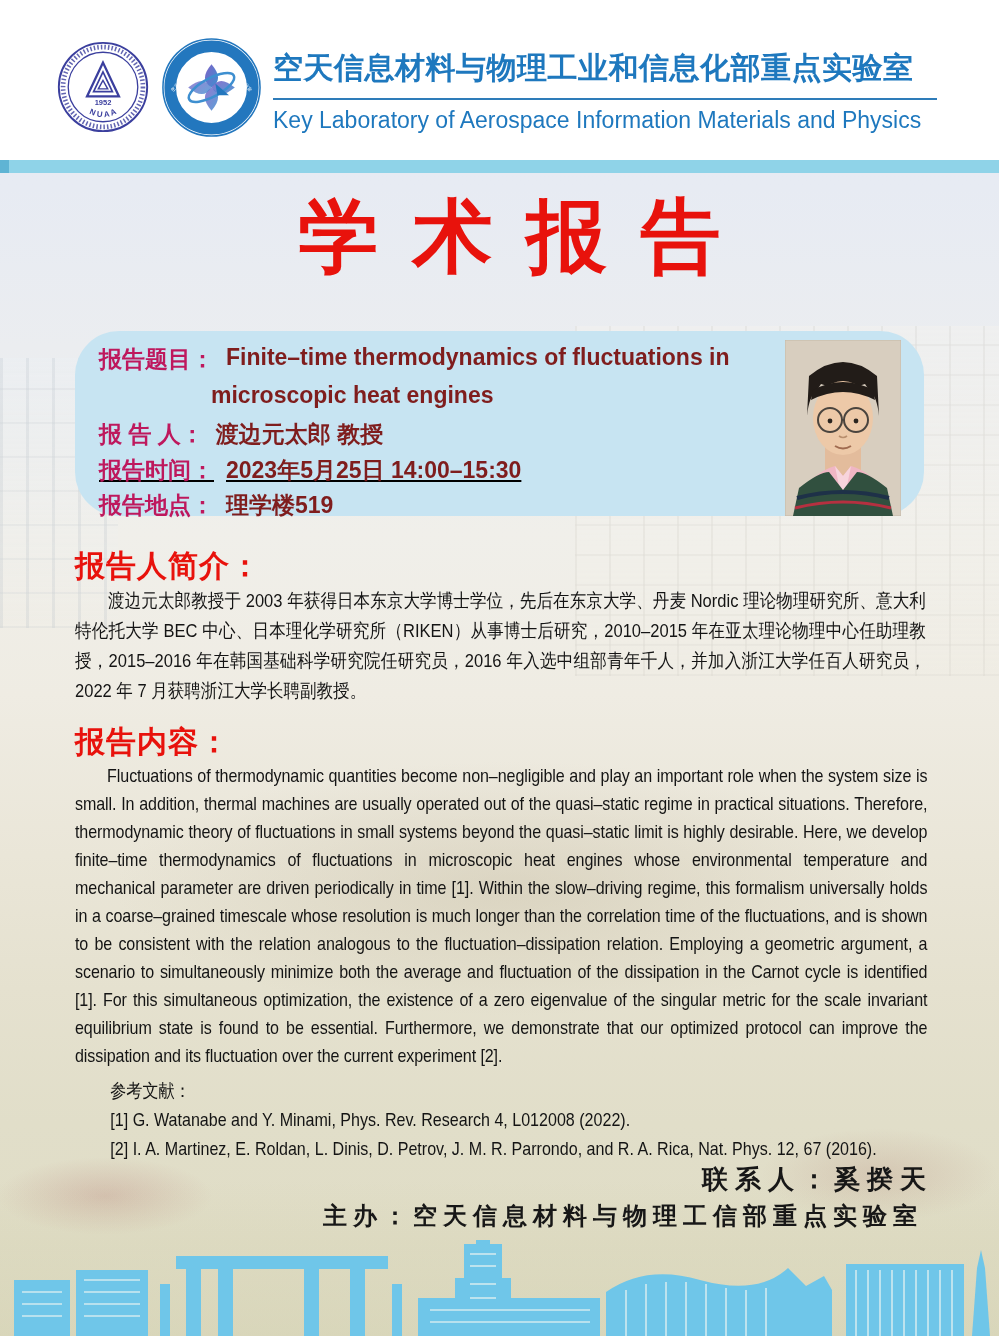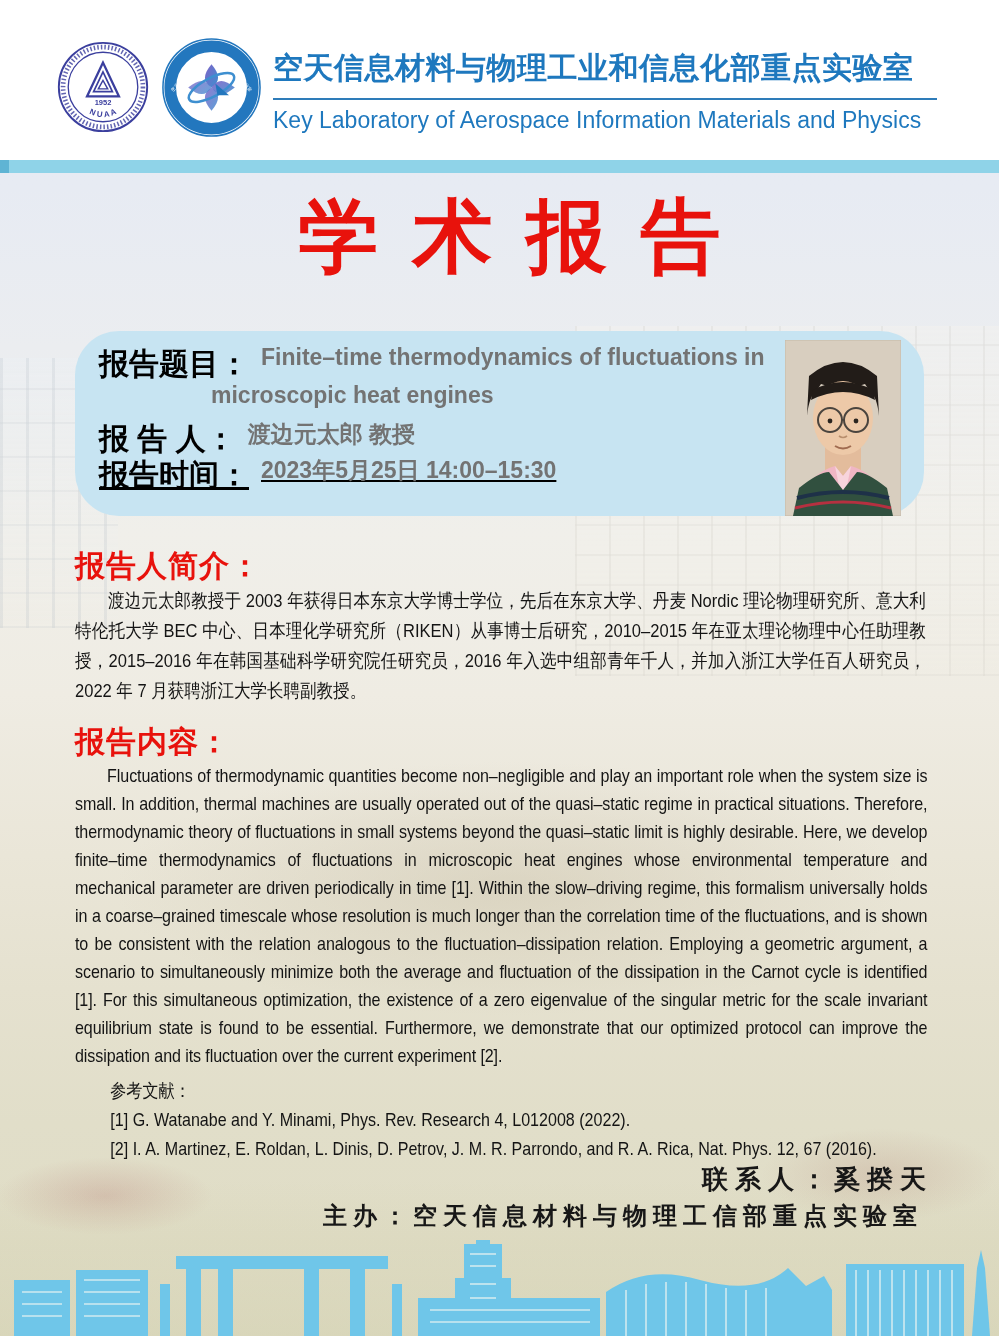--- a/index.html
+++ b/index.html
@@ -35,22 +35,22 @@
   .header-en{font-size:23px;color:#1E78BE;white-space:nowrap;}
 
   .blue-bar{position:absolute;left:0;top:160px;width:999px;height:13px;background:#8FD3E8;}
   .blue-bar-accent{position:absolute;left:0;top:160px;width:9px;height:13px;background:#5FB4D4;}
 
   .main-title{position:absolute;left:0;top:184px;width:999px;text-align:center;
     font-size:80px;font-weight:bold;color:#E8120C;letter-spacing:34px;padding-left:34px;box-sizing:border-box;white-space:nowrap;margin-left:10px;}
 
   .info-box{position:absolute;left:75px;top:331px;width:849px;height:185px;border-radius:44px;background:#C7E4F2;}
   .info-row{position:absolute;display:flex;gap:12px;white-space:nowrap;}
-  .info-label{font-size:30px;font-weight:bold;color:#000000;}
-  .info-value{font-size:23px;font-weight:bold;color:#737373;}
+  .info-label{font-size:23px;font-weight:bold;color:#be185d;}
+  .info-value{font-size:23px;font-weight:bold;color:#7f1d1d;}
   .r1{left:24px;top:13px;}
   .r1b{left:136px;top:51px;}
   .r2{left:24px;top:88px;}
   .r3{left:24px;top:124px;text-decoration:underline;}
   .r4{left:24px;top:159px;}
 
   .photo{position:absolute;left:785px;top:340px;width:116px;height:176px;}
 
   .sec-heading{position:absolute;left:75px;font-size:30px;font-weight:bold;color:#E8120C;letter-spacing:1px;}
   .h-bio{top:546px;}
@@ -139,20 +139,24 @@
     <div class="info-row r2">
       <span class="info-label">报 告 人：</span>
       <span class="info-value">渡边元太郎 教授</span>
     </div>
     <div class="info-row r1b">
       <span class="info-value">microscopic heat engines</span>
     </div>
     <div class="info-row r3">
       <span class="info-label">报告时间：</span>
       <span class="info-value">2023年5月25日 14:00–15:30</span>
+    </div>
+    <div class="info-row r4">
+      <span class="info-label">报告地点：</span>
+      <span class="info-value">理学楼519</span>
     </div>
   </div>
 
   <svg class="photo" viewBox="0 0 116 176">
     <rect width="116" height="176" fill="#D8CEBF"></rect>
     <rect width="116" height="176" fill="none" stroke="#C4B9A8" stroke-width="1"></rect>
     <rect x="40" y="100" width="36" height="36" fill="#E3BC9C"></rect>
     <path d="M24 36 Q58 8 92 36 L94 76 Q92 56 84 50 L80 44 Q58 52 36 44 L32 50 Q24 56 22 76 Z" fill="#221C18"></path>
     <ellipse cx="58" cy="78" rx="30" ry="37" fill="#EDC9A8"></ellipse>
     <path d="M26 60 Q58 44 90 60 L88 50 Q58 34 28 50 Z" fill="#221C18"></path>

